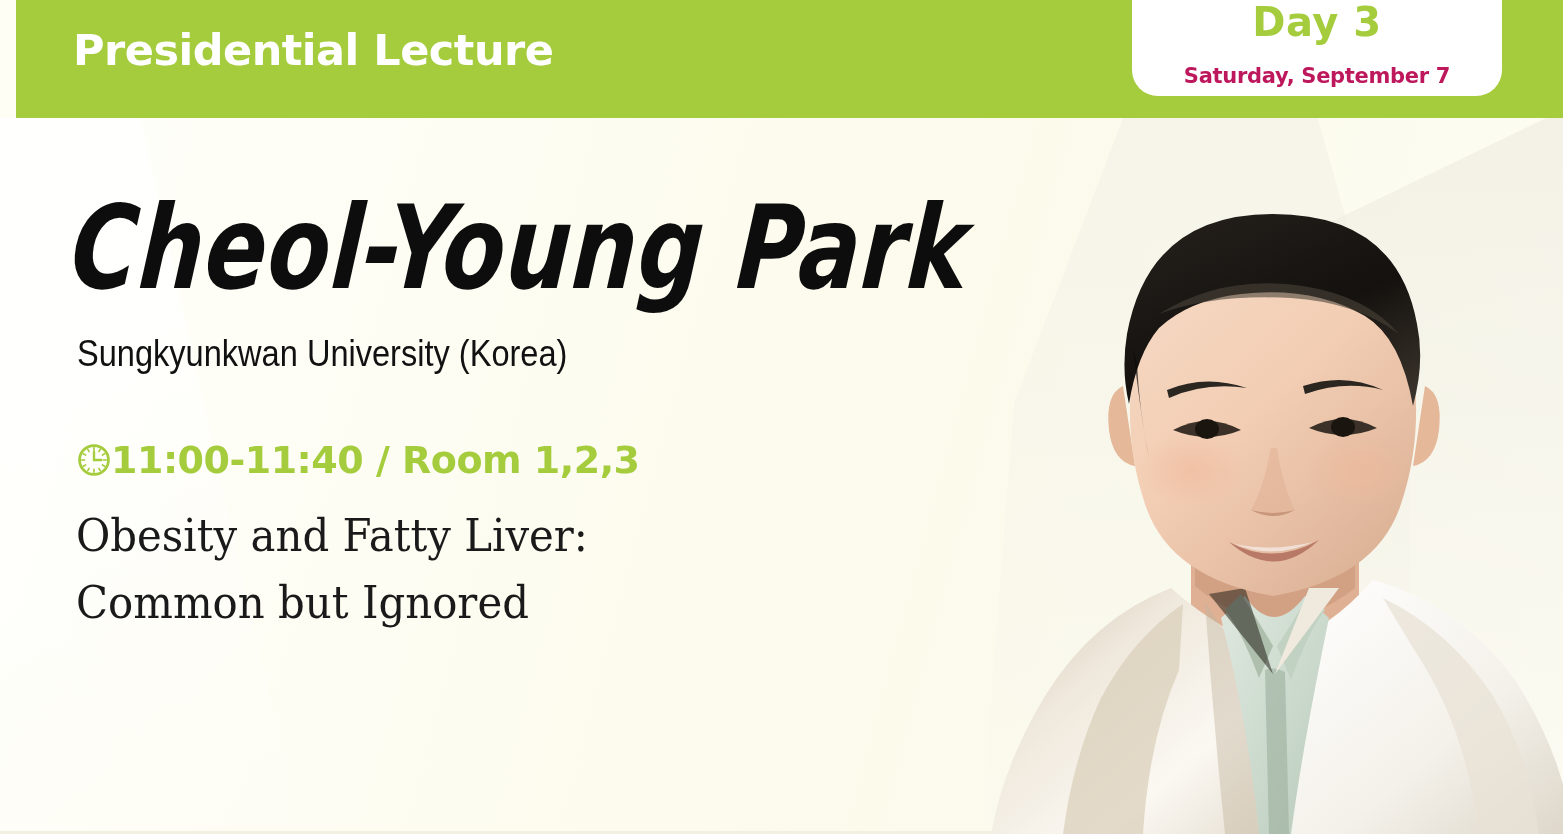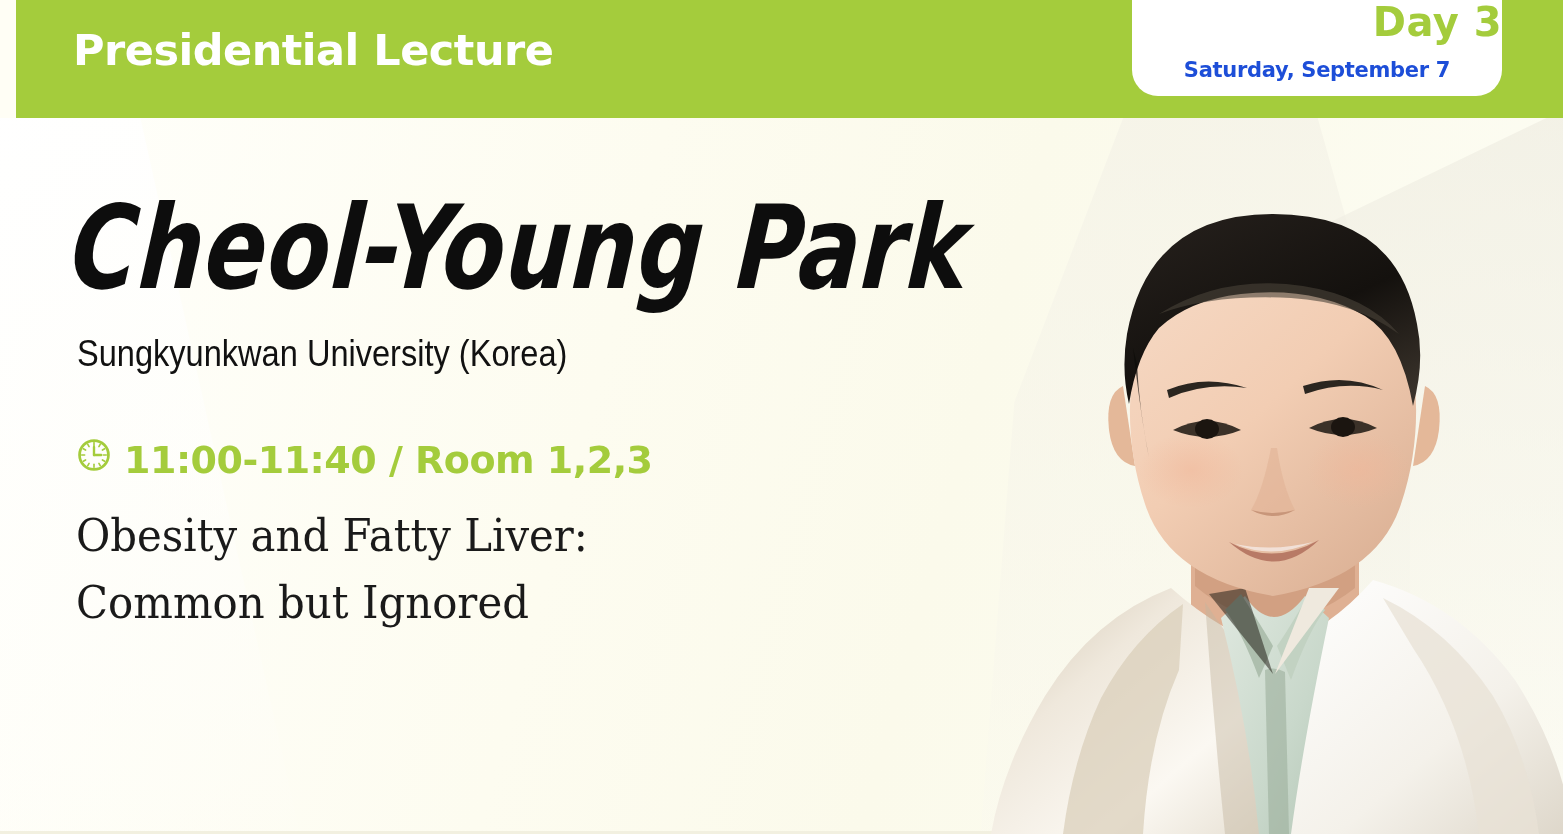--- a/index.html
+++ b/index.html
@@ -83,27 +83,26 @@
     text-align:center;
     padding-top:24px;
   }
   .day-badge-title {
     font-size:40px;
     font-weight:bold;
     color:#a4cc3c;
     letter-spacing:0.5px;
     line-height:1;
     font-family:"DejaVu Sans", sans-serif;
-    text-align:right;
   }
   .day-badge-sub {
-    margin-top:16px;
+    margin-top:22px;
     font-size:21px;
     font-weight:bold;
-    color:#1d4ed8;
+    color:#be185d;
     letter-spacing:-0.3px;
     font-family:"DejaVu Sans", sans-serif;
   }
 
   
   .photo-wrap {
     position:absolute;
     right:0; bottom:0;
     width:600px; height:716px;
     z-index:3;
@@ -137,21 +136,21 @@
     font-family:"Liberation Sans", sans-serif;
     white-space:nowrap;
     transform:scaleX(.88);
     transform-origin:left top;
   }
 
   .time-row {
     position:absolute;
     left:77px; top:320px;
     display:flex;
-    gap:13px;
+    align-items:center;
   }
   .clock-icon { width:34px; height:34px; display:block; flex:none; }
   .time-text {
     font-size:38px;
     font-weight:bold;
     color:#a4cc3c;
     letter-spacing:-0.5px;
     white-space:nowrap;
     font-family:"DejaVu Sans", sans-serif;
   }

